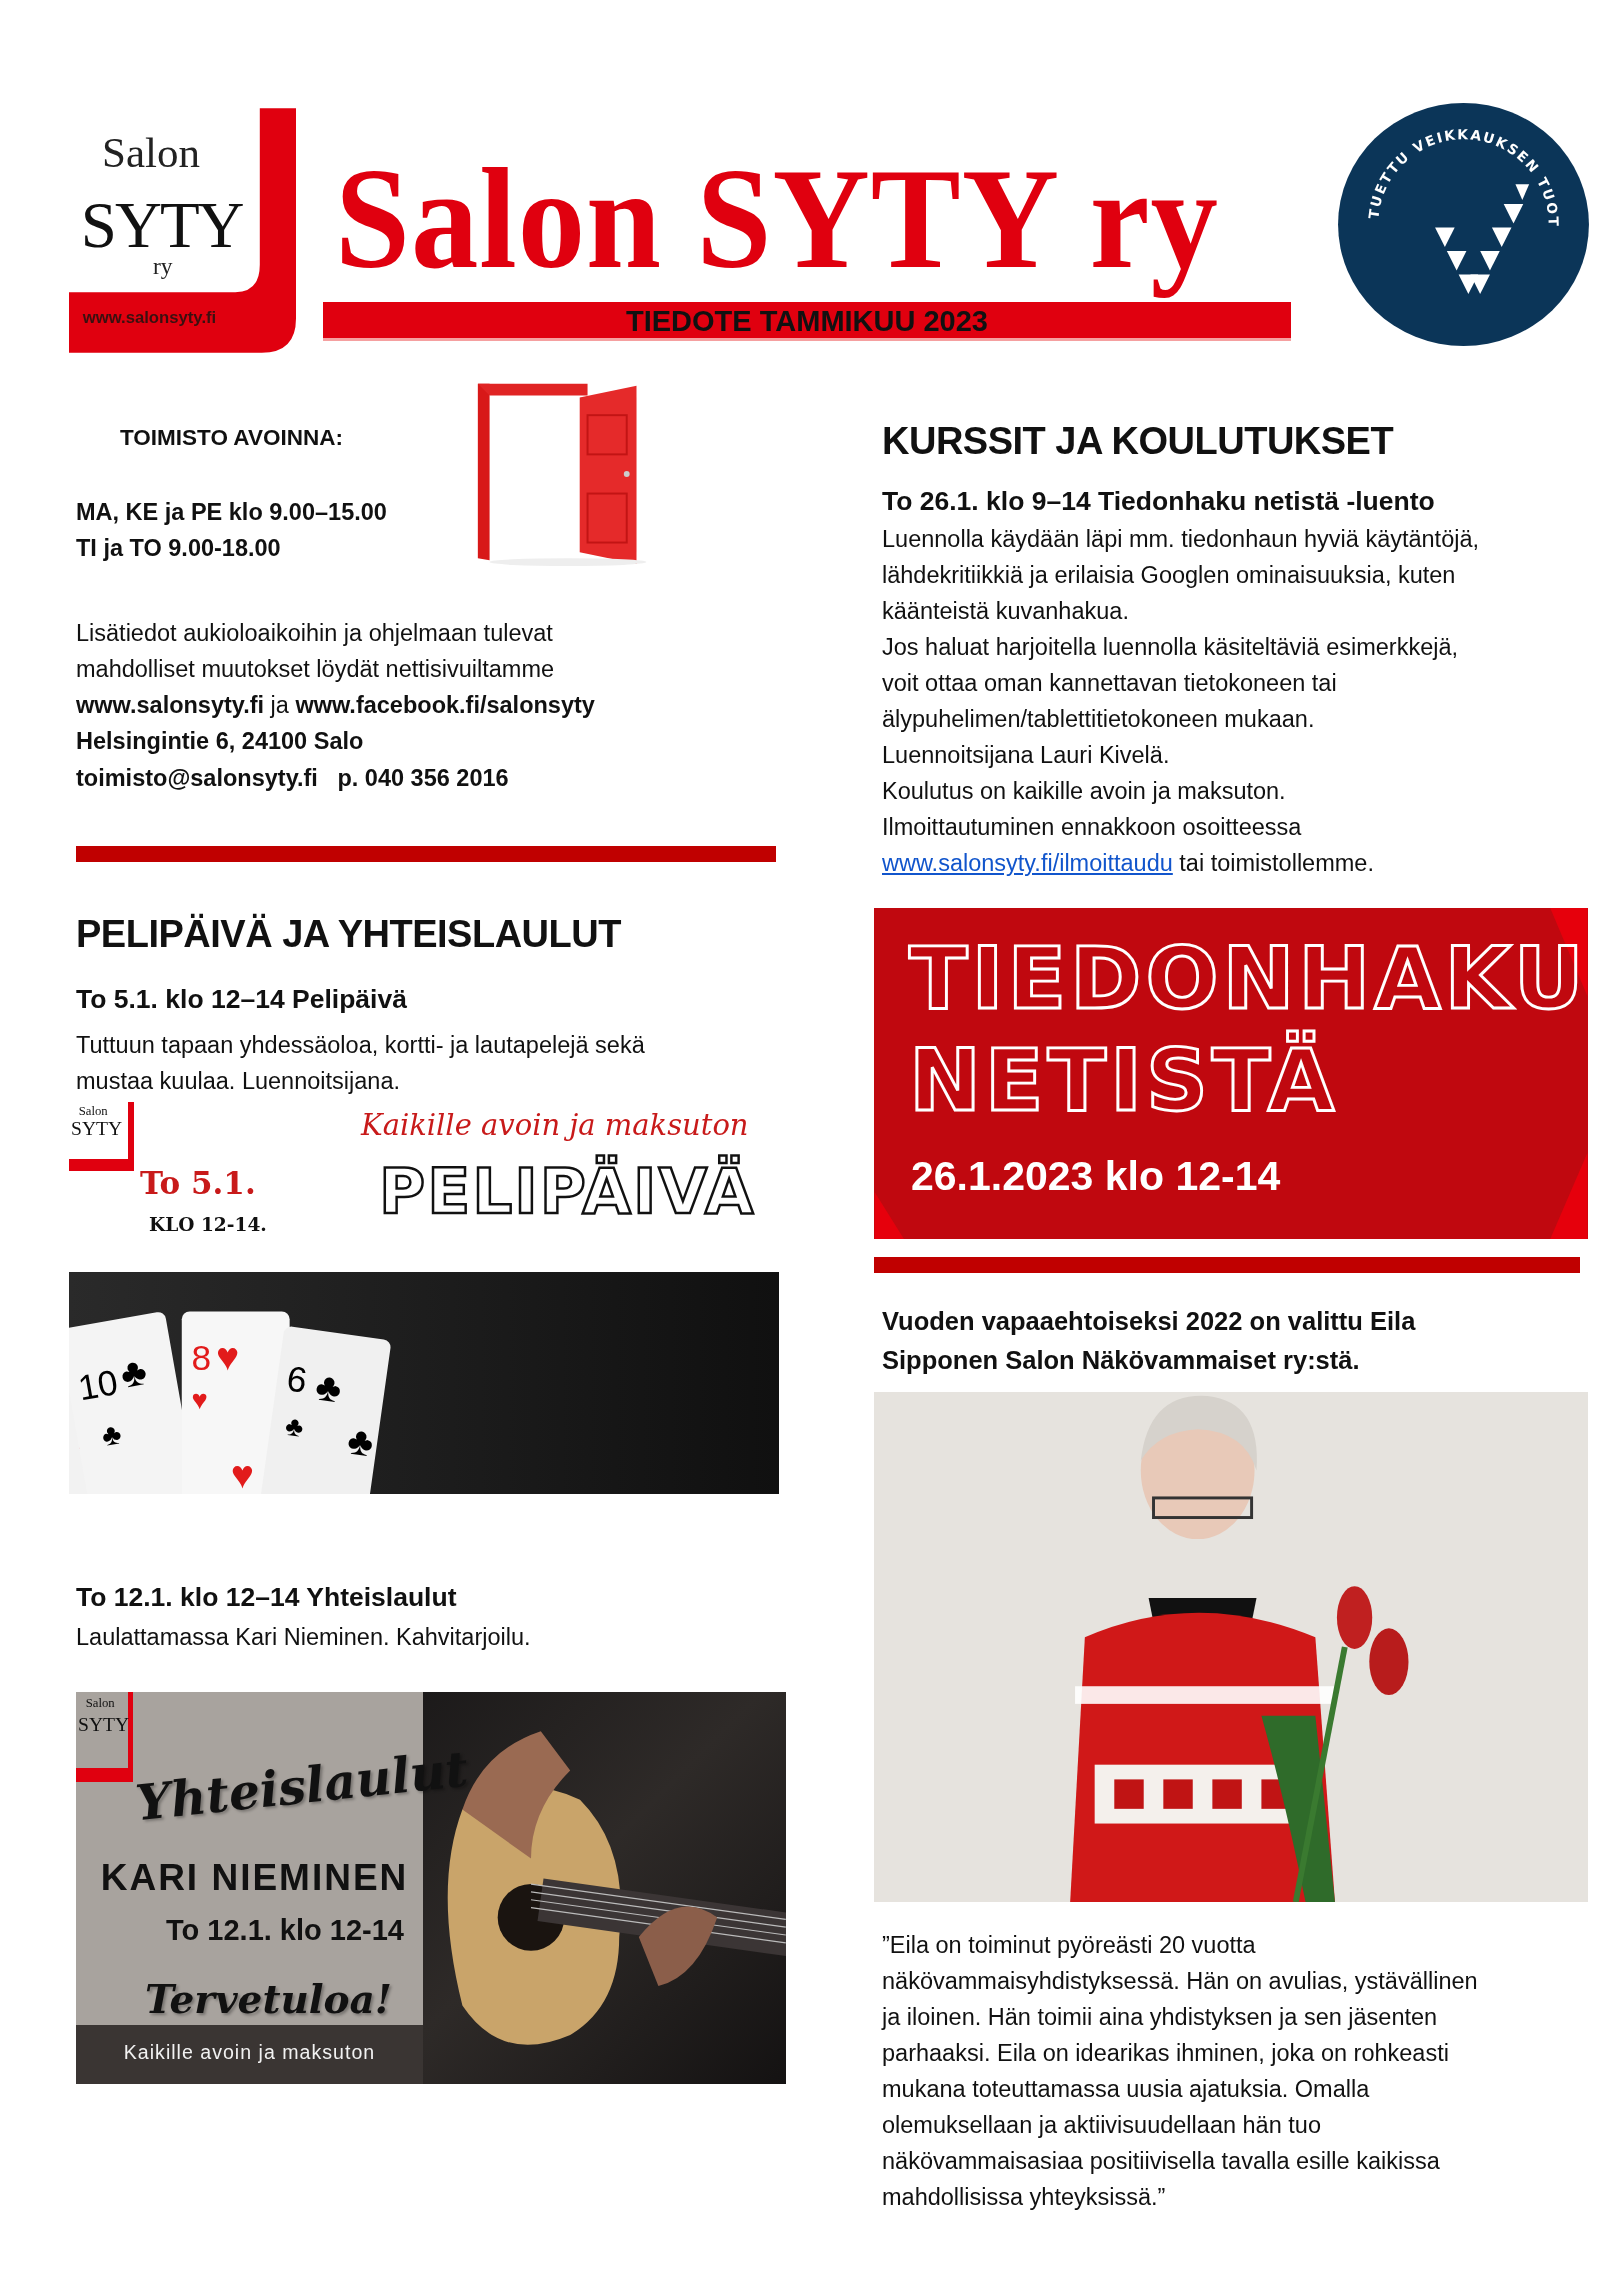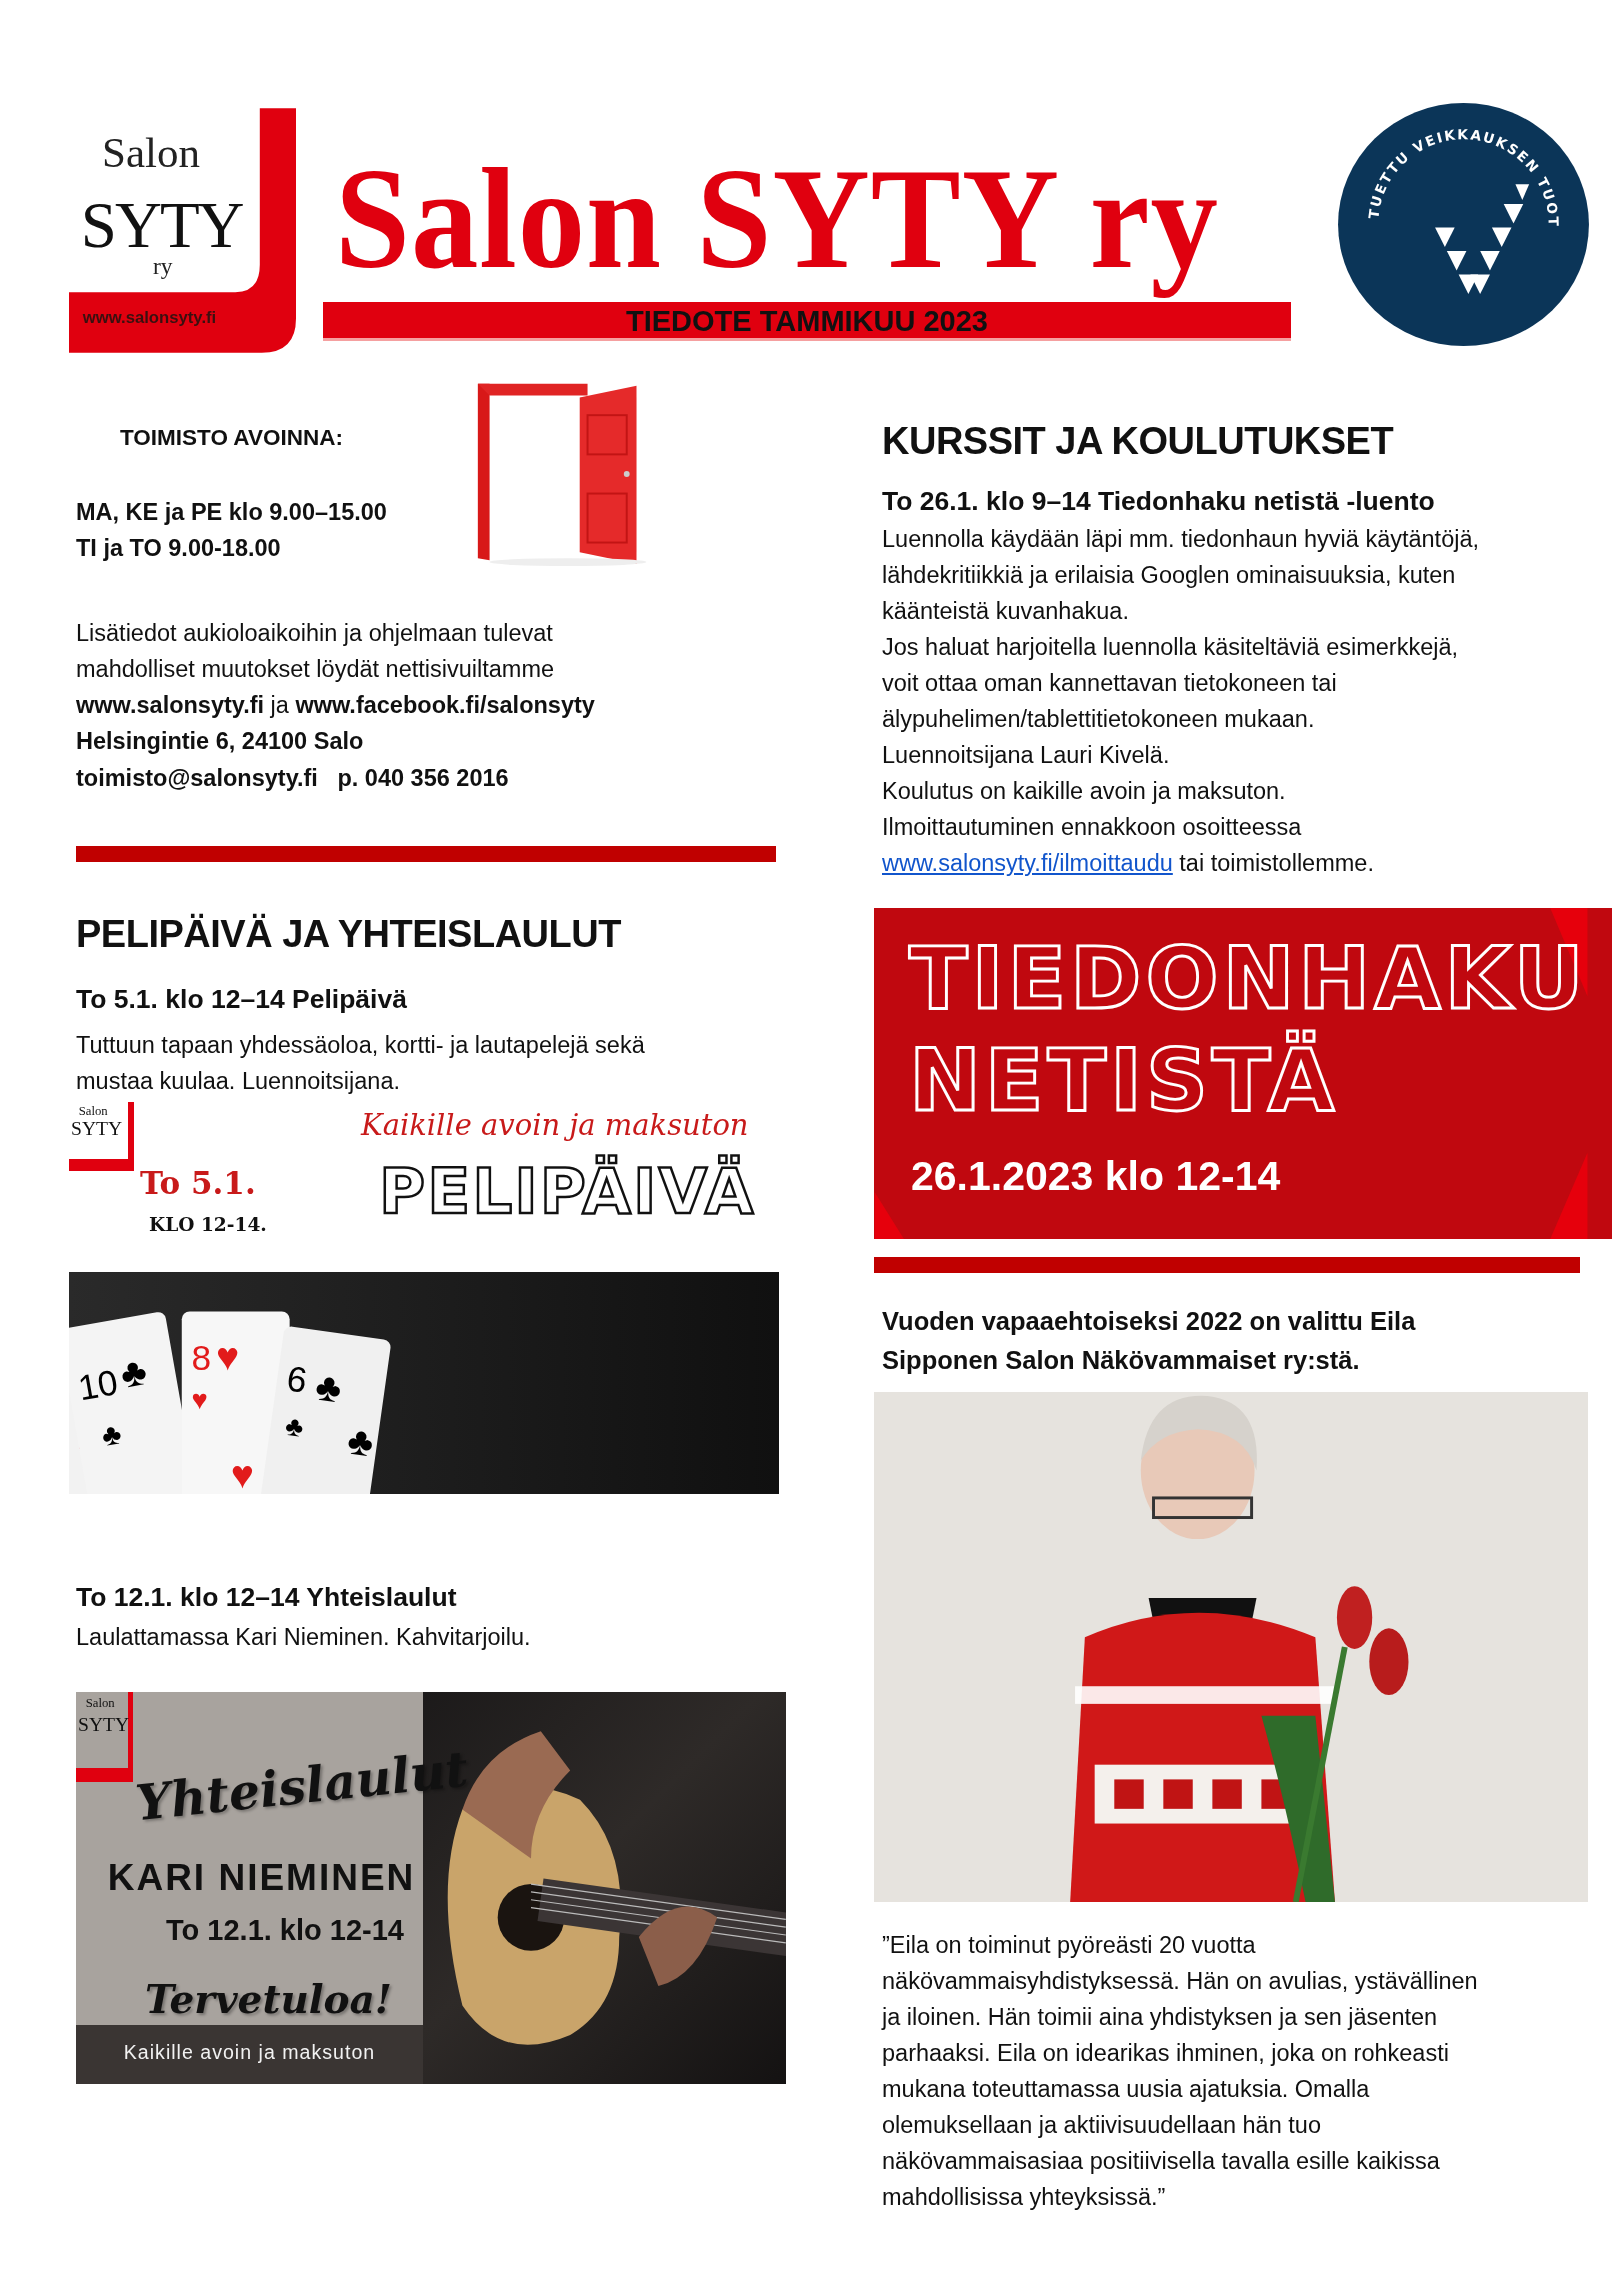--- a/index.html
+++ b/index.html
@@ -21,21 +21,21 @@
   .p{font-size:23.5px;line-height:36px;}
   .pb{font-weight:bold;font-size:23.5px;line-height:36px;}
   .h1{font-weight:bold;font-size:38px;letter-spacing:-0.5px;}
   .h2{font-weight:bold;font-size:26.5px;}
   .divider{background:#c00000;height:15.7px;}
   #door{left:470px;top:376px;width:192px;height:192px;}
   #cards-banner{left:69px;top:1102px;width:678px;height:131px;}
   #cards-photo{left:69px;top:1272px;width:710px;height:222px;background:#1e1e1e;overflow:hidden;}
   #guitar-poster{left:76px;top:1692px;width:710px;height:392px;overflow:hidden;}
   
-  #tiedonhaku{left:874px;top:908px;width:714px;height:331px;background:#c0080f;overflow:hidden;padding-left:24px;}
+  #tiedonhaku{left:874px;top:908px;width:714px;height:331px;background:#c0080f;overflow:hidden;}
   #eila-photo{left:874px;top:1392px;width:714px;height:510px;background:#e6e3de;overflow:hidden;}
   a{color:#1155cc;text-decoration:underline;}
   .outline-text{color:transparent;-webkit-text-stroke:2.9px #fff;font-weight:bold;font-family:"DejaVu Sans",sans-serif;}
   .outline-dark{color:transparent;-webkit-text-stroke:2.5px #111;font-weight:bold;font-family:"DejaVu Sans",sans-serif;}
 </style>
 </head>
 <body>
 
 <div id="logo" class="abs">
   <svg class="red-j" viewBox="0 0 232 250">
@@ -177,21 +177,21 @@
       <path d="M220 250 Q260 200 300 230 Q280 290 240 300Z" fill="#8b5e4a"></path>
     </svg>
   </div>
   <div style="position:absolute;left:0;top:0;width:57px;height:90px;">
     <div style="position:absolute;right:0;top:0;width:4.9px;height:90px;background:#e0000f;"></div>
     <div style="position:absolute;left:0;bottom:0;width:57px;height:13.7px;background:#e0000f;"></div>
     <span style="position:absolute;left:9.8px;top:3.9px;font-family:'Liberation Serif',serif;font-size:12.7px;">Salon</span>
     <span style="position:absolute;left:2px;top:21.6px;font-family:'Liberation Serif',serif;font-size:19.6px;">SYTY</span>
   </div>
   <div style="position:absolute;left:59px;top:65px;font-family:'DejaVu Serif',serif;font-style:italic;font-weight:bold;font-size:49px;color:#111;transform:rotate(-6deg);white-space:nowrap;text-shadow:2px 2px 2.9px rgba(0,0,0,.3);">Yhteislaulut</div>
-  <div style="position:absolute;left:12px;width:347px;top:165px;text-align:center;font-weight:bold;font-size:37px;letter-spacing:2px;color:#111;">KARI NIEMINEN</div>
+  <div style="position:absolute;left:5px;width:347px;top:165px;text-align:center;font-weight:bold;font-size:37px;letter-spacing:2px;color:#111;">KARI NIEMINEN</div>
   <div style="position:absolute;left:0;width:418px;top:222px;text-align:center;font-weight:bold;font-size:29px;color:#111;">To 12.1. klo 12-14</div>
   <div style="position:absolute;left:69px;top:284px;font-family:'DejaVu Serif',serif;font-style:italic;font-weight:bold;font-size:39px;color:#111;white-space:nowrap;text-shadow:2px 2px 2.9px rgba(0,0,0,.3);">Tervetuloa!</div>
   <div style="position:absolute;left:0;width:347px;top:349px;text-align:center;font-size:19.6px;letter-spacing:1px;color:#f2f2f2;">Kaikille avoin ja maksuton</div>
 </div>
 
 <div class="abs h1" style="left:882px;top:420px;">KURSSIT JA KOULUTUKSET</div>
 <div class="abs h2" style="left:882px;top:486px;">To 26.1. klo 9–14 Tiedonhaku netistä -luento</div>
 <div class="abs" style="left:882px;top:521px;width:706px;">
   <div class="p">Luennolla käydään läpi mm. tiedonhaun hyviä käytäntöjä,</div>
   <div class="p">lähdekritiikkiä ja erilaisia Googlen ominaisuuksia, kuten</div>

